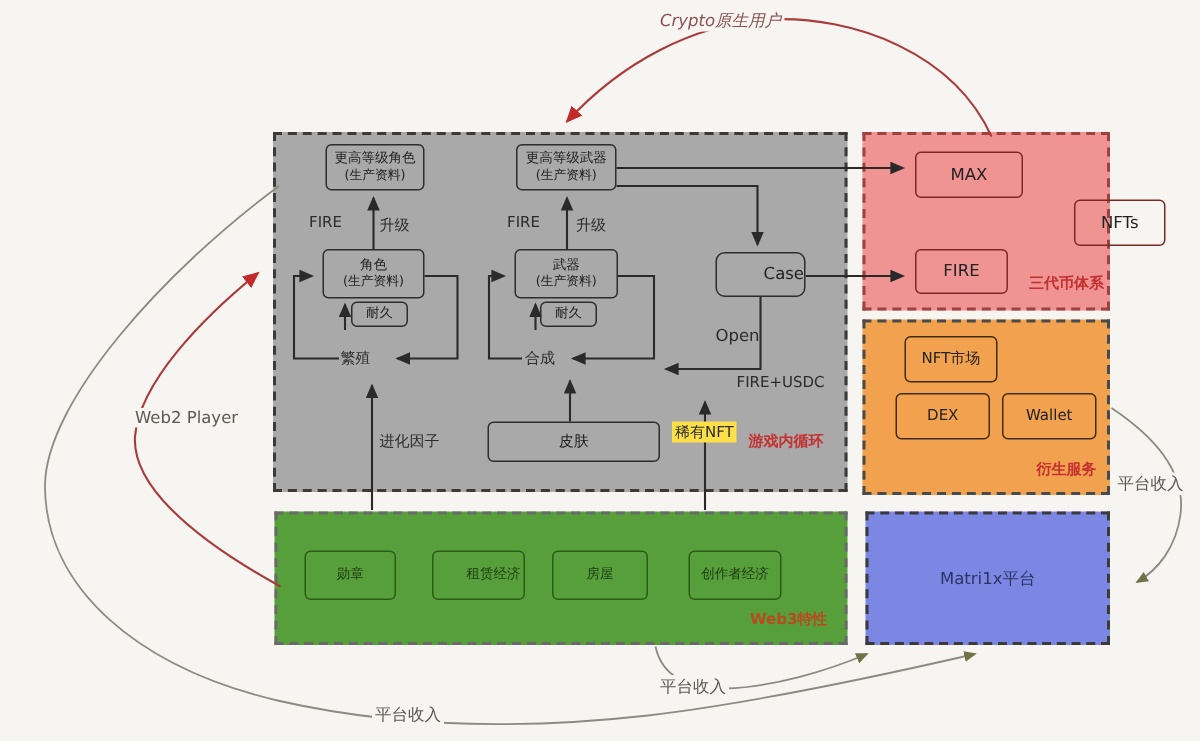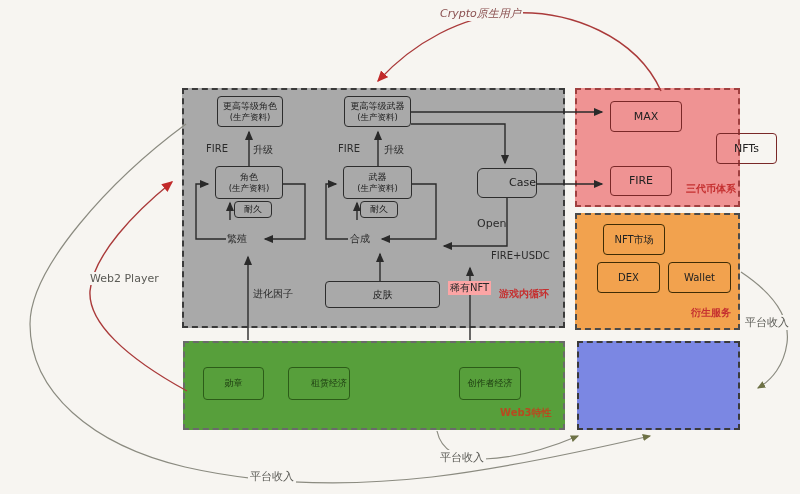--- a/index.html
+++ b/index.html
@@ -17,21 +17,21 @@
         font-size:9px;line-height:1.2;color:#222;text-align:center;z-index:3;}
   .node .sub{font-size:8.5px;}
   .lab{position:absolute;font-size:10px;color:#2b2b2b;z-index:3;white-space:nowrap;}
   .lab.mask{background:#f7f5f1;padding:0 2px;color:#5a5a55;font-size:11px;}
   .lab.red{color:#c53030;font-weight:bold;}
   .pinknode{border-color:#7a2828;font-size:11px;}
   .orangenode{border-color:#3f2c05;font-size:10px;}
   .greennode{border-color:#2c5c18;font-size:9px;color:#1c3a10;}
   #platform-label{position:absolute;left:577px;top:378px;width:163px;text-align:center;
         font-size:11px;color:#2b3566;z-index:3;}
-  #lbl-rare-nft{background:#fca5a5;padding:0 2px;}
+  #lbl-rare-nft{background:#fde047;padding:0 2px;}
 </style>
 </head>
 <body>
 
 <div id="stage">
 
   <div class="region" id="region-game"></div>
   <div class="region" id="region-token"></div>
   <div class="region" id="region-deriv"></div>
   <div class="region" id="region-web3"></div>
@@ -142,25 +142,29 @@
     <span>Wallet</span>
   </div>
   <div class="lab red" style="left:691px;top:306px;">衍生服务</div>
 
   <div class="node greennode" style="left:203px;top:367px;width:61px;height:33px;">
     <span>勋章</span>
   </div>
   <div class="node greennode" style="left:288px;top:367px;width:62px;height:33px;padding-left:20px;">
     <span>租赁经济</span>
   </div>
+  <div class="node greennode" style="left:368px;top:367px;width:64px;height:33px;">
+    <span>房屋</span>
+  </div>
   <div class="node greennode" style="left:459px;top:367px;width:62px;height:33px;">
     <span>创作者经济</span>
   </div>
   <div class="lab red" style="left:500px;top:406px;color:#b84a20;">Web3特性</div>
 
+  <div id="platform-label">Matri1x平台</div>
 
   <div class="lab mask" style="left:438px;top:6px;color:#8a5050;font-style:italic;">Crypto原生用户</div>
   <div class="lab mask" style="left:88px;top:272px;">Web2 Player</div>
   <div class="lab mask" style="left:743px;top:315px;">平台收入</div>
   <div class="lab mask" style="left:438px;top:450px;">平台收入</div>
   <div class="lab mask" style="left:248px;top:469px;">平台收入</div>
 
 </div>
 
 </body></html>

